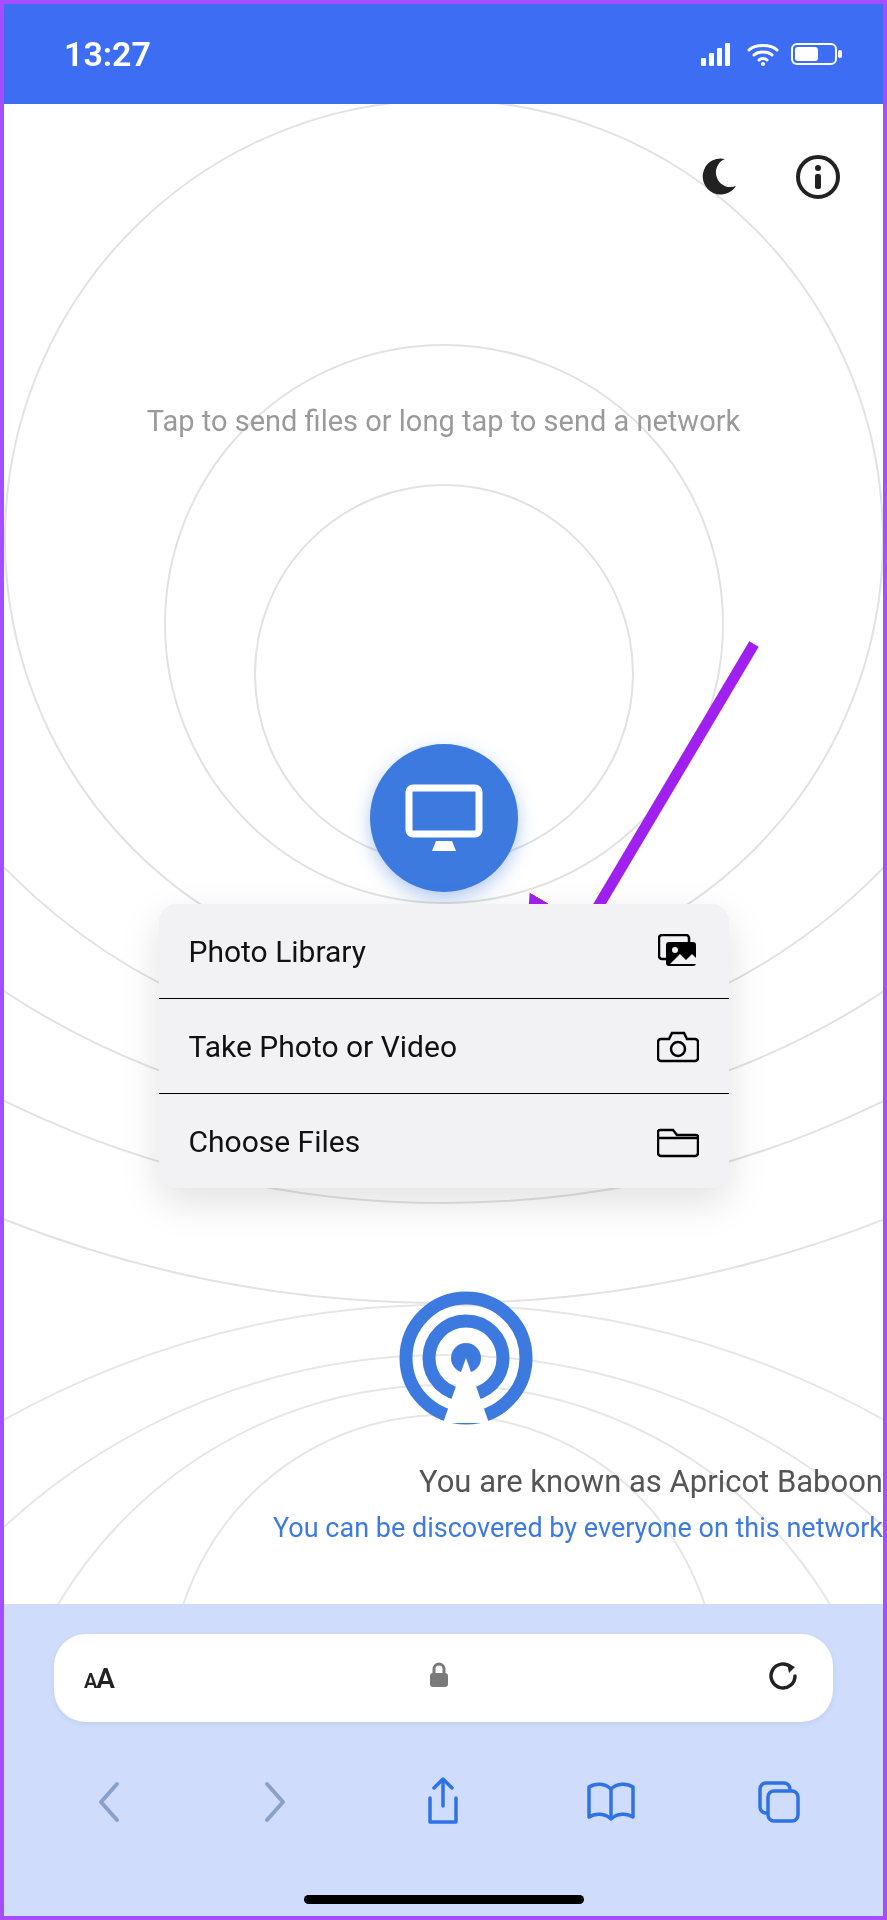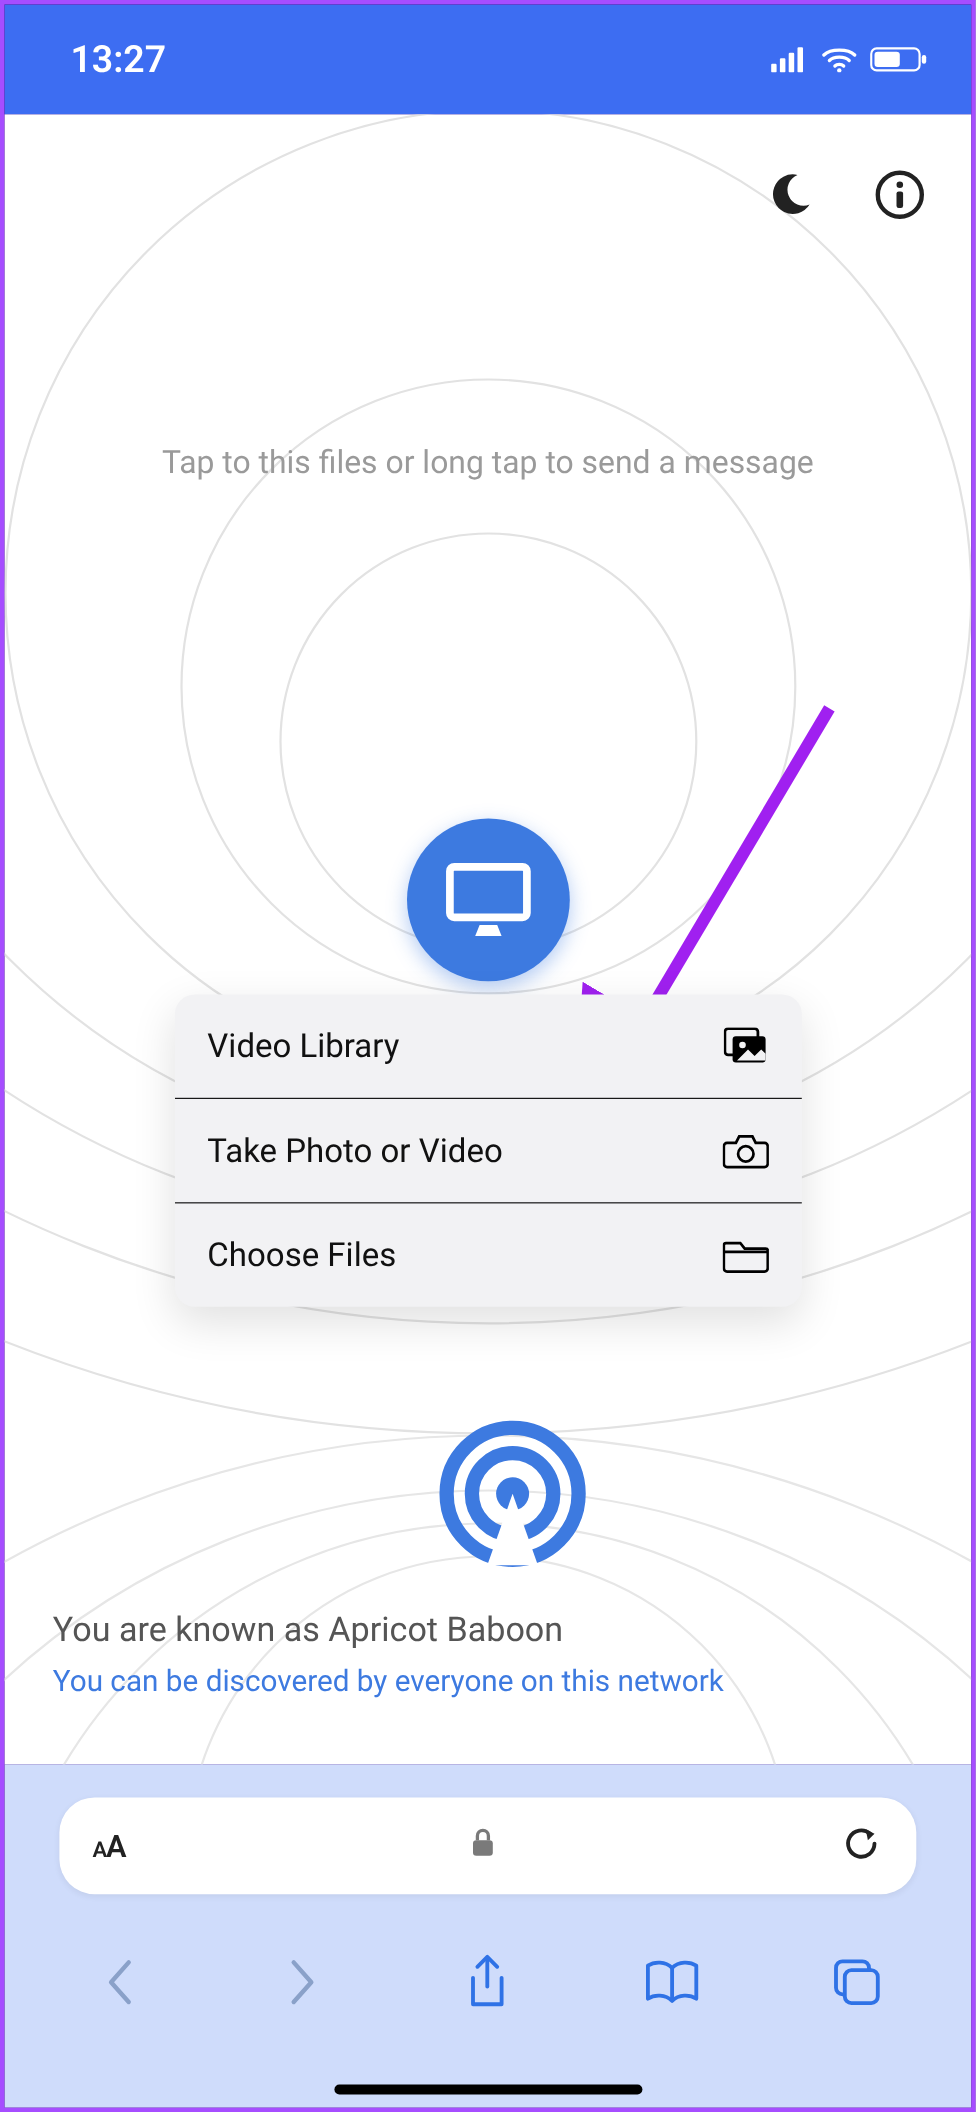--- a/index.html
+++ b/index.html
@@ -34,21 +34,21 @@
   .instruction { position: absolute; top: 300px; left: 0; right: 0; text-align: center; color: #9a9a9a; font-size: 29px; }
   
   .peer { position: absolute; top: 640px; left: 50%; transform: translateX(-50%); width: 148px; height: 148px; border-radius: 50%; background: #3d7ae0; display: flex; align-items: center; justify-content: center; box-shadow: 0 6px 18px rgba(61,122,224,0.4); }
   .peer svg { display: block; }
   
   .menu { position: absolute; top: 800px; left: 50%; transform: translateX(-50%); width: 570px; background: #f2f2f4; border-radius: 18px; box-shadow: 0 14px 40px rgba(0,0,0,0.12); overflow: hidden; }
   .menu-item { display: flex; align-items: center; justify-content: space-between; padding: 26px 30px; font-size: 30px; color: #111; cursor: pointer; }
   .menu-item + .menu-item { border-top: 1px solid #000000; }
   .menu-item .menu-icon { width: 42px; height: 42px; display: flex; align-items: center; justify-content: center; }
   
-  .identity { position: absolute; bottom: 60px; left: 0; right: 0; text-align: left; padding-left: 44px; }
+  .identity { position: absolute; bottom: 60px; left: 0; right: 0; text-align: right; padding-left: 44px; }
   .ident-logo { margin: 0 auto 30px; width: 150px; height: 150px; display:flex; align-items:center; justify-content:center;}
   .ident-name { font-size: 31px; color: #555; margin-bottom: 12px; }
   .ident-sub { font-size: 27px; color: #3d7ae0; }
   
   .arrow { position: absolute; top: 530px; left: 520px; pointer-events:none; }
   
   .safari { height: 316px; background: #cfdcfb; position: relative; }
   .addr-bar { position: absolute; top: 30px; left: 50px; right: 50px; height: 88px; background: #fff; border-radius: 32px; display: flex; align-items: center; justify-content: space-between; padding: 0 30px; box-shadow: 0 2px 6px rgba(0,0,0,0.06); }
   .addr-left { font-size: 28px; font-weight: 600; color: #222; letter-spacing: -1px; }
   .addr-left .small-a { font-size: 20px; }
@@ -122,21 +122,21 @@
       <span>
         <svg width="48" height="48" viewBox="0 0 48 48">
               <circle cx="24" cy="24" r="20" fill="none" stroke="#222" stroke-width="4"></circle>
               <circle cx="24" cy="15" r="3" fill="#222"></circle>
               <rect x="21" y="21" width="6" height="15" rx="2" fill="#222"></rect>
             </svg>
       </span>
     </div>
   </div>
 
-  <div class="instruction">Tap to this files or long tap to send a message</div>
+  <div class="instruction">Tap to send files or long tap to send a network</div>
 
   <div class="peer">
     <span>
       <svg width="80" height="70" viewBox="0 0 80 70">
             <rect x="5" y="5" width="70" height="46" rx="4" fill="none" stroke="#fff" stroke-width="7"></rect>
             <path d="M32 58 L48 58 L52 68 L28 68 Z" fill="#fff"></path>
           </svg>
     </span>
   </div>
 
@@ -146,21 +146,21 @@
         <marker id="ah" markerWidth="14" markerHeight="14" refX="4" refY="6" orient="auto">
           <path d="M0 0 L12 6 L0 12 Z" fill="#a020f0"></path>
         </marker>
       </defs>
       <line x1="230" y1="10" x2="40" y2="330" stroke="#a020f0" stroke-width="11" marker-end="url(#ah)"></line>
     </svg>
   </div>
 
   <div class="menu">
     <div class="menu-item">
-      <span>Video Library</span>
+      <span>Photo Library</span>
       <span class="menu-icon">
         <svg width="40" height="34" viewBox="0 0 40 34">
               <rect x="1" y="1" width="30" height="24" rx="3" fill="none" stroke="#000" stroke-width="2.5"></rect>
               <rect x="8" y="8" width="30" height="24" rx="3" fill="#000"></rect>
               <circle cx="17" cy="16" r="3" fill="#f2f2f4"></circle>
               <path d="M12 30 L22 20 L28 26 L34 20 L38 24 L38 30 Z" fill="#f2f2f4"></path>
             </svg>
       </span>
     </div>
     <div class="menu-item">

